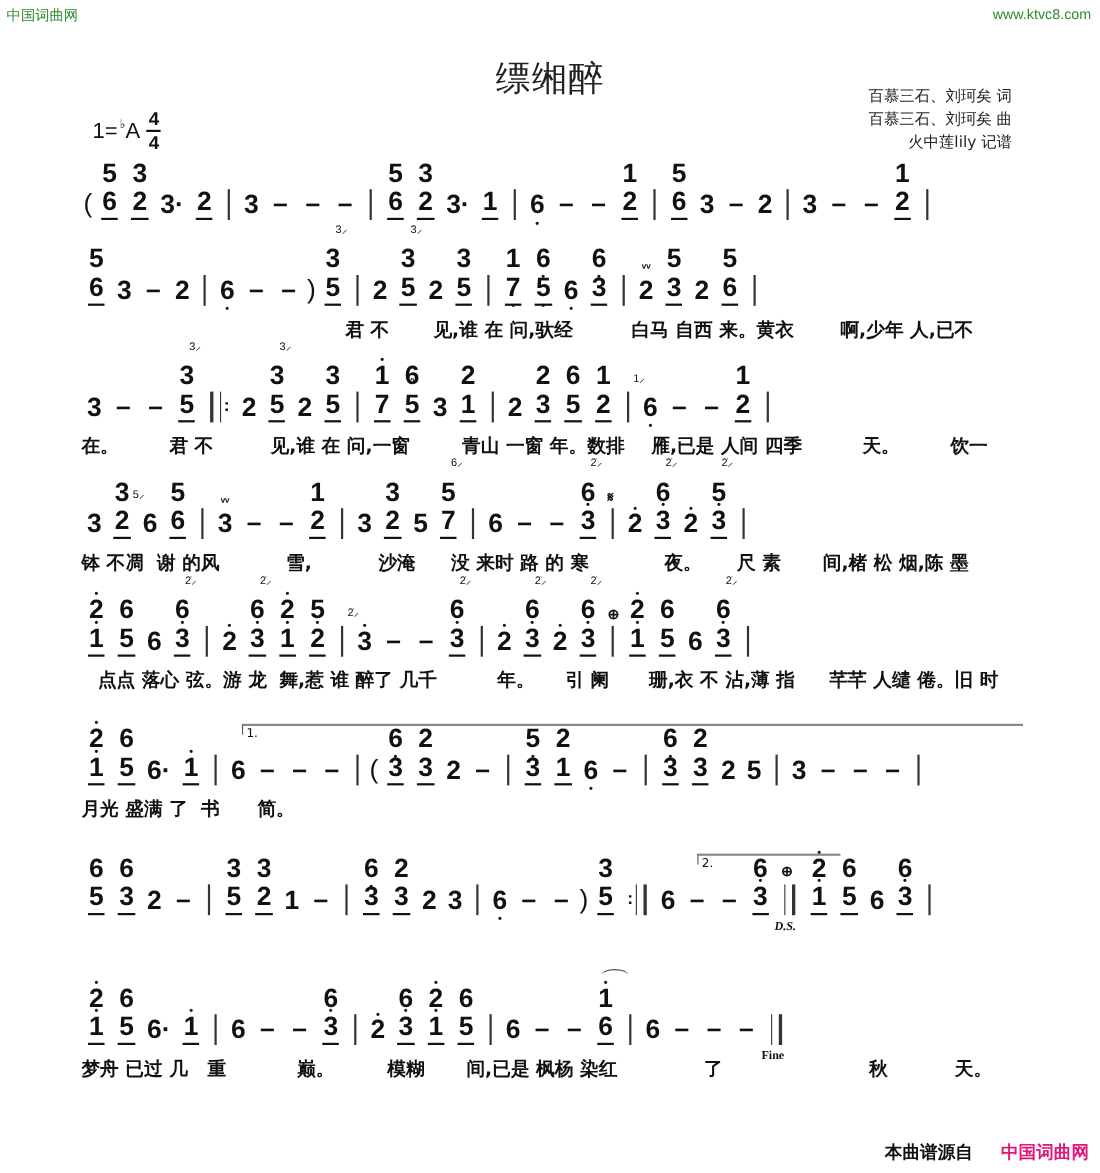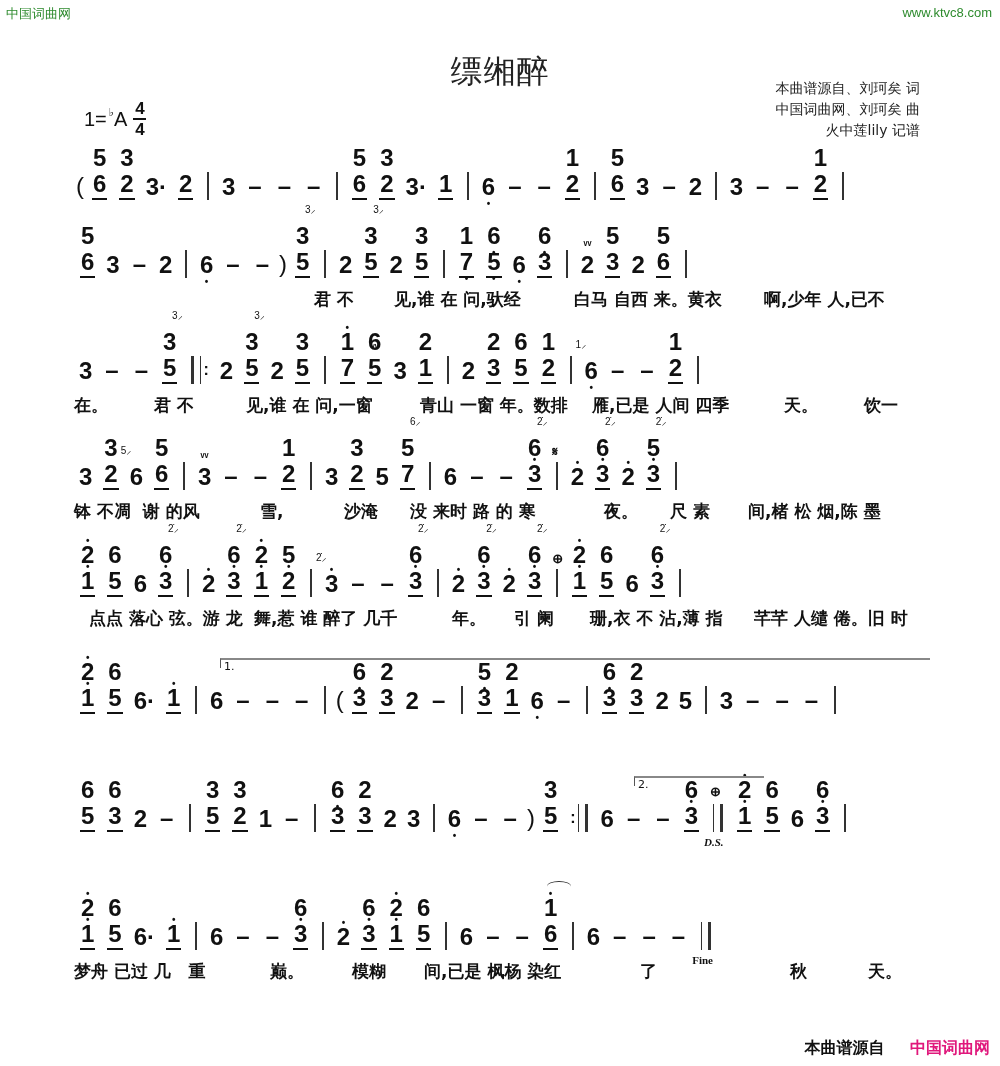--- a/index.html
+++ b/index.html
@@ -43,22 +43,22 @@
 </style>
 </head>
 <body>
 
 <div class="wm-left">中国词曲网</div>
 <div class="wm-right">www.ktvc8.com</div>
 
 <div class="title">缥缃醉</div>
 
 <div class="credits">
-  <div>本曲谱源自、刘珂矣 词</div>
-  <div>中国词曲网、刘珂矣 曲</div>
+  <div>百慕三石、刘珂矣 词</div>
+  <div>百慕三石、刘珂矣 曲</div>
   <div>火中莲lily 记谱</div>
 </div>
 
 <div class="key">
   <span>1=</span>
   <span class="flat">♭</span>
   <span>A</span>
   <span class="timesig">
     <span>4</span>
     <span class="bar"></span>
@@ -528,20 +528,21 @@
         <span class="barline"></span>
         <span class="tok">
           <span class="n">3</span>
         </span>
         <span class="dash">–</span>
         <span class="dash">–</span>
         <span class="dash">–</span>
         <span class="barline"></span>
       </div>
       <div class="volta" style="left: 146px; width: 706px; top: -14px;">1.</div>
+      <div class="lyrics"><span class="lyric-seg" style="left: 0px;">月光 盛满 了  书</span><span class="lyric-seg" style="left: 160px;">简。</span></div>
     </div>
     <div class="row" style="top: 790px;">
       <div class="notes">
         <span class="grp tok" style="position: relative;">
           <span class="n">6</span>
           <span class="n">5</span>
         </span>
         <span class="grp tok" style="position: relative;">
           <span class="n">6</span>
           <span class="n">3</span>

